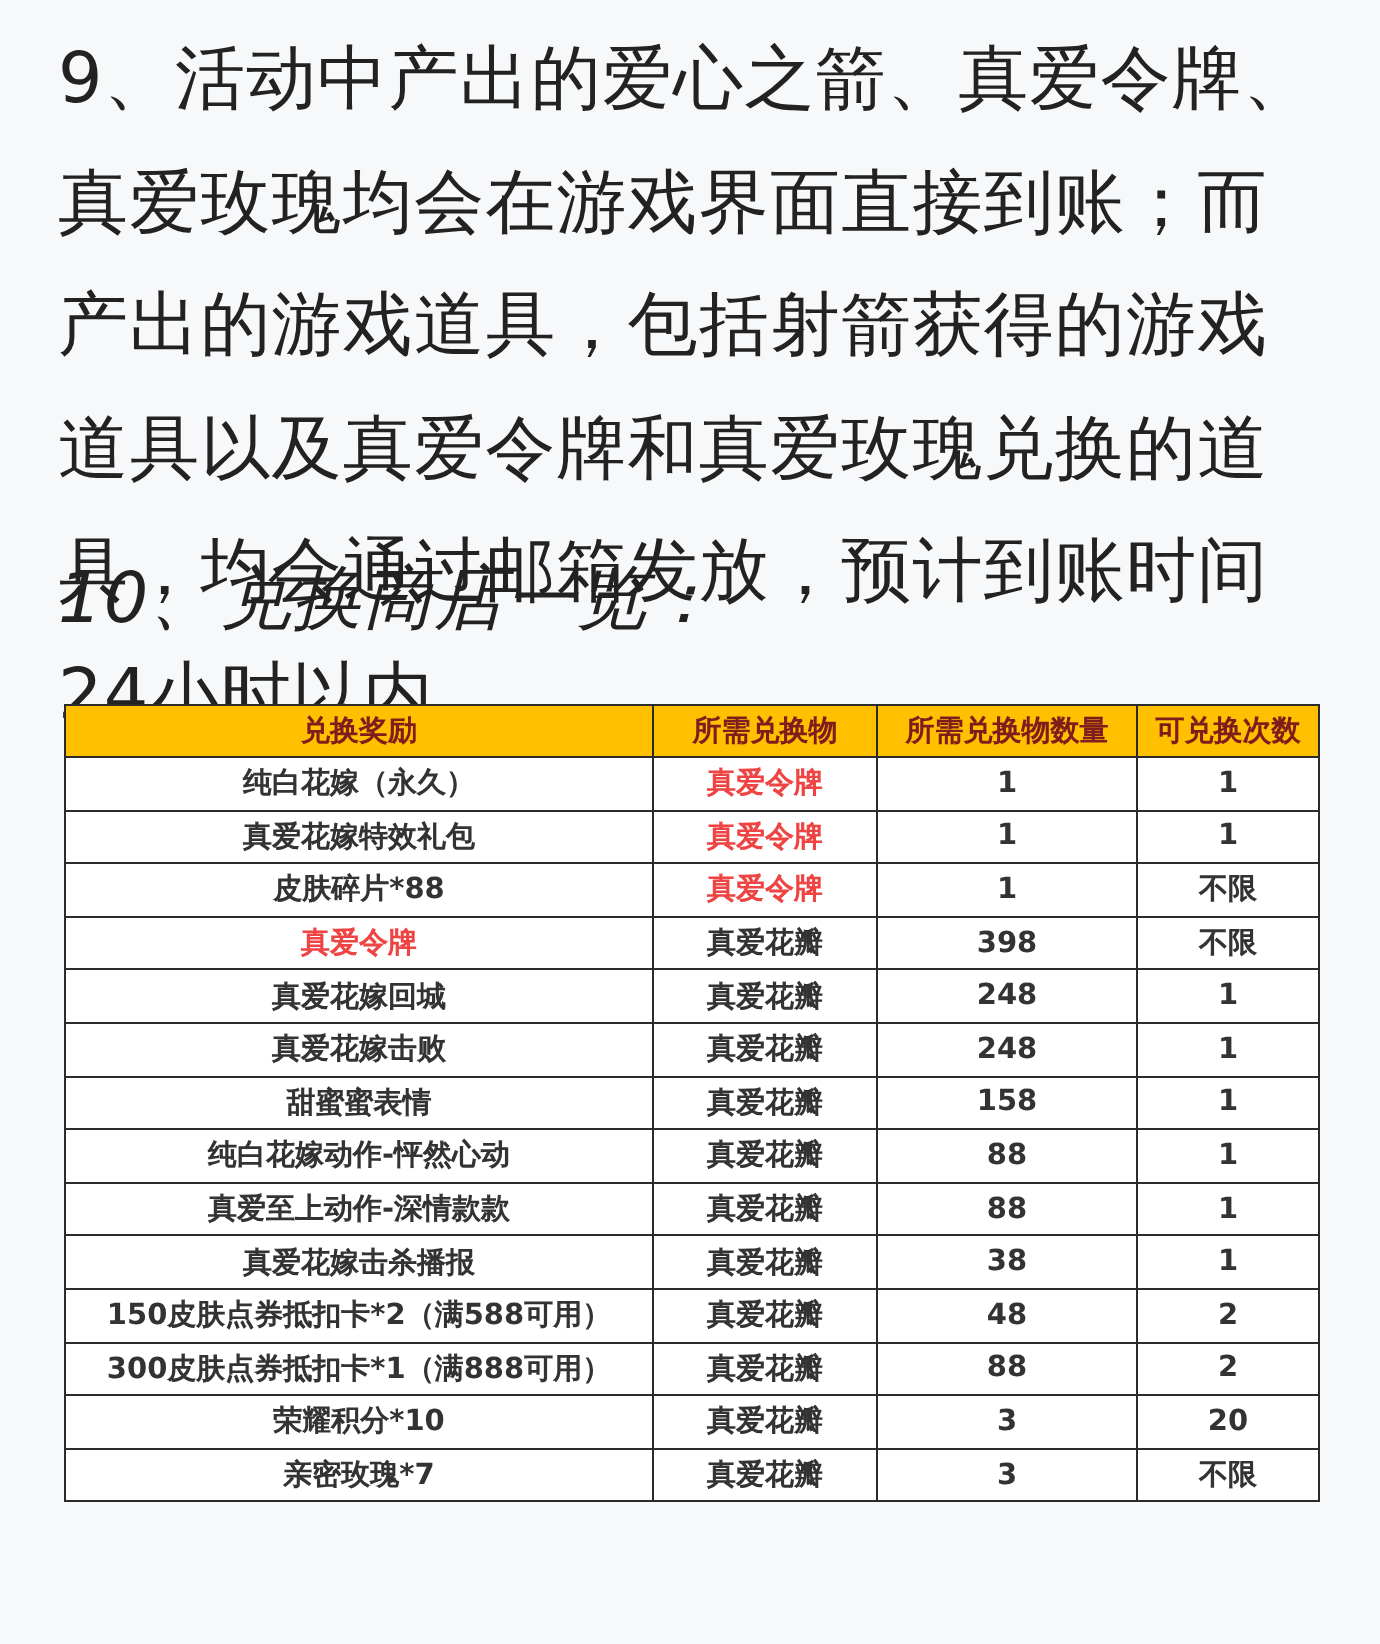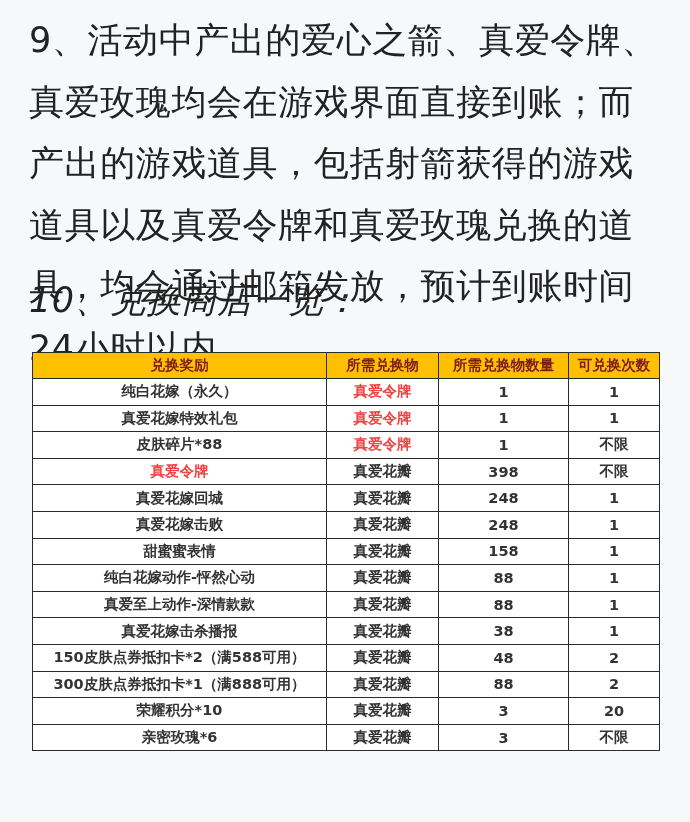--- a/index.html
+++ b/index.html
@@ -130,19 +130,19 @@
         <td>88</td>
         <td>2</td>
       </tr>
       <tr>
         <td>荣耀积分*10</td>
         <td>真爱花瓣</td>
         <td>3</td>
         <td>20</td>
       </tr>
       <tr>
-        <td>亲密玫瑰*6</td>
+        <td>亲密玫瑰*7</td>
         <td>真爱花瓣</td>
         <td>3</td>
         <td>不限</td>
       </tr>
     </tbody>
 </table>
 
 </body></html>

